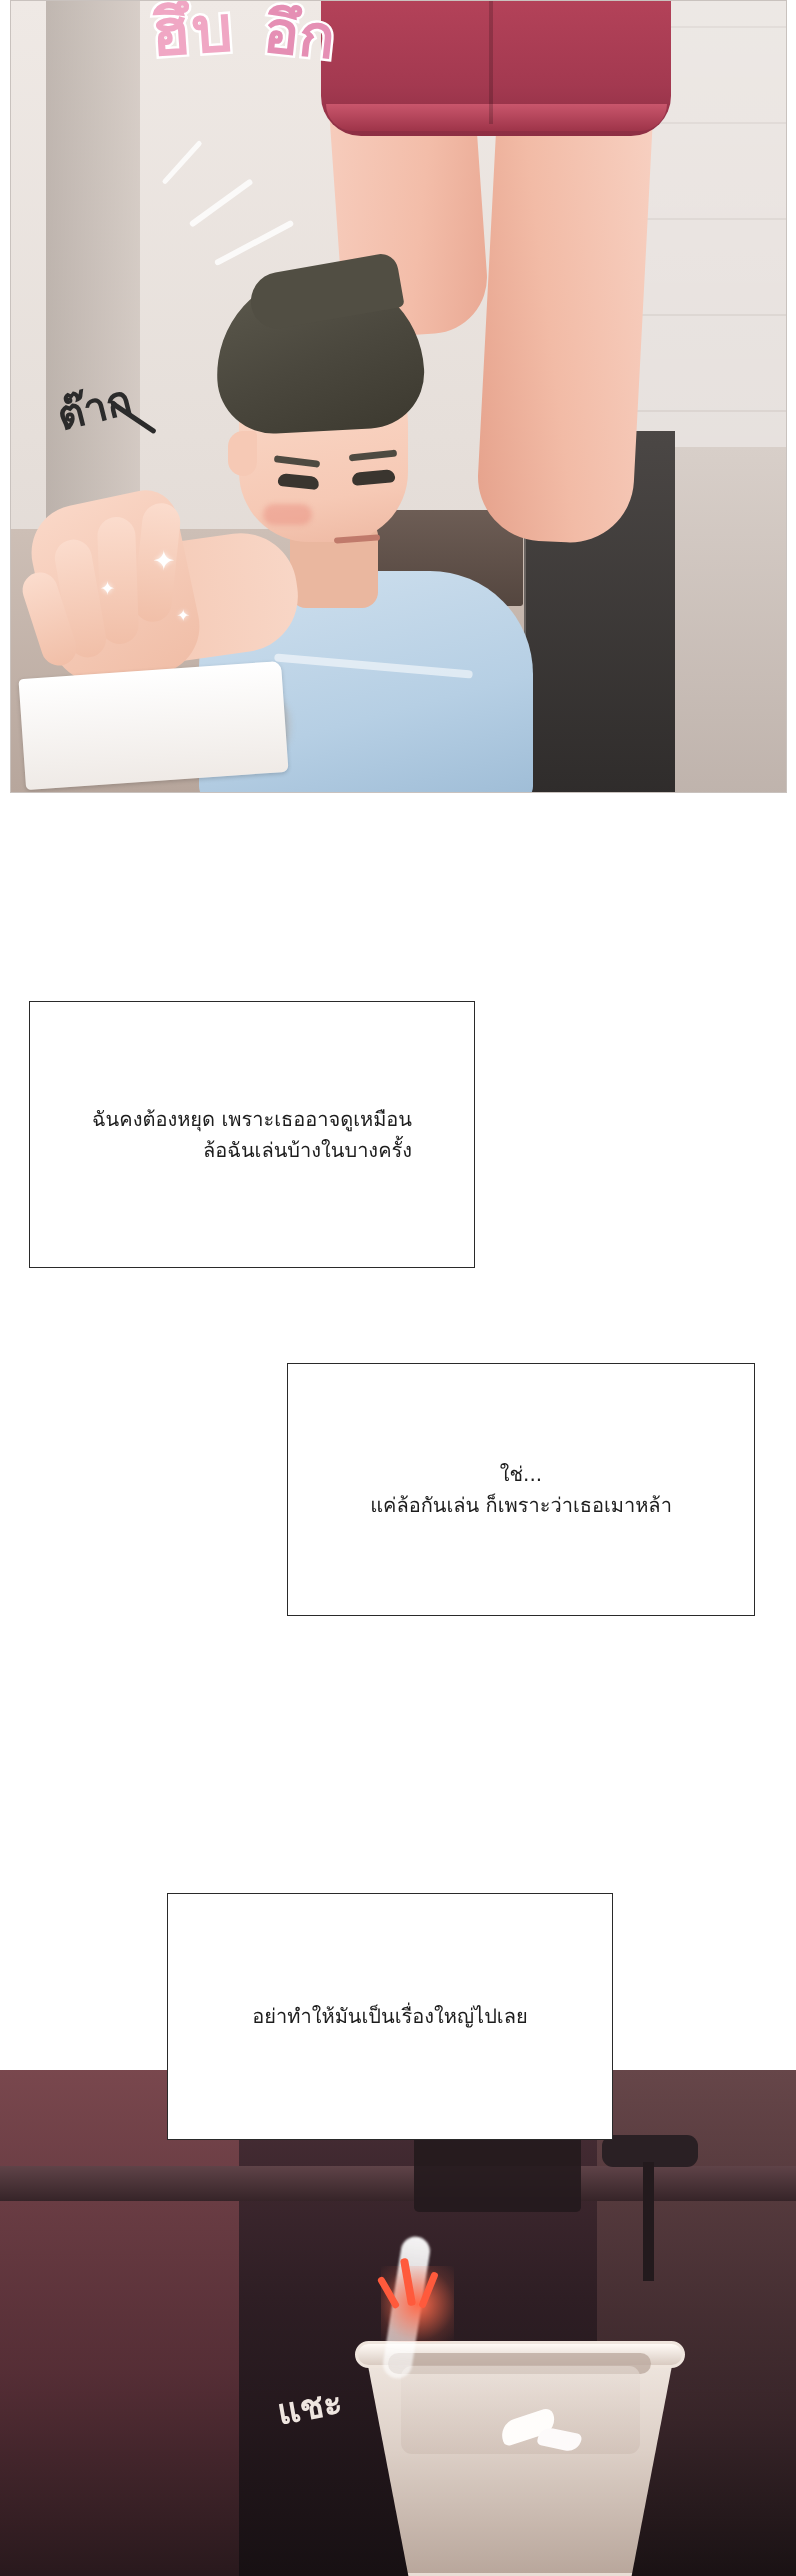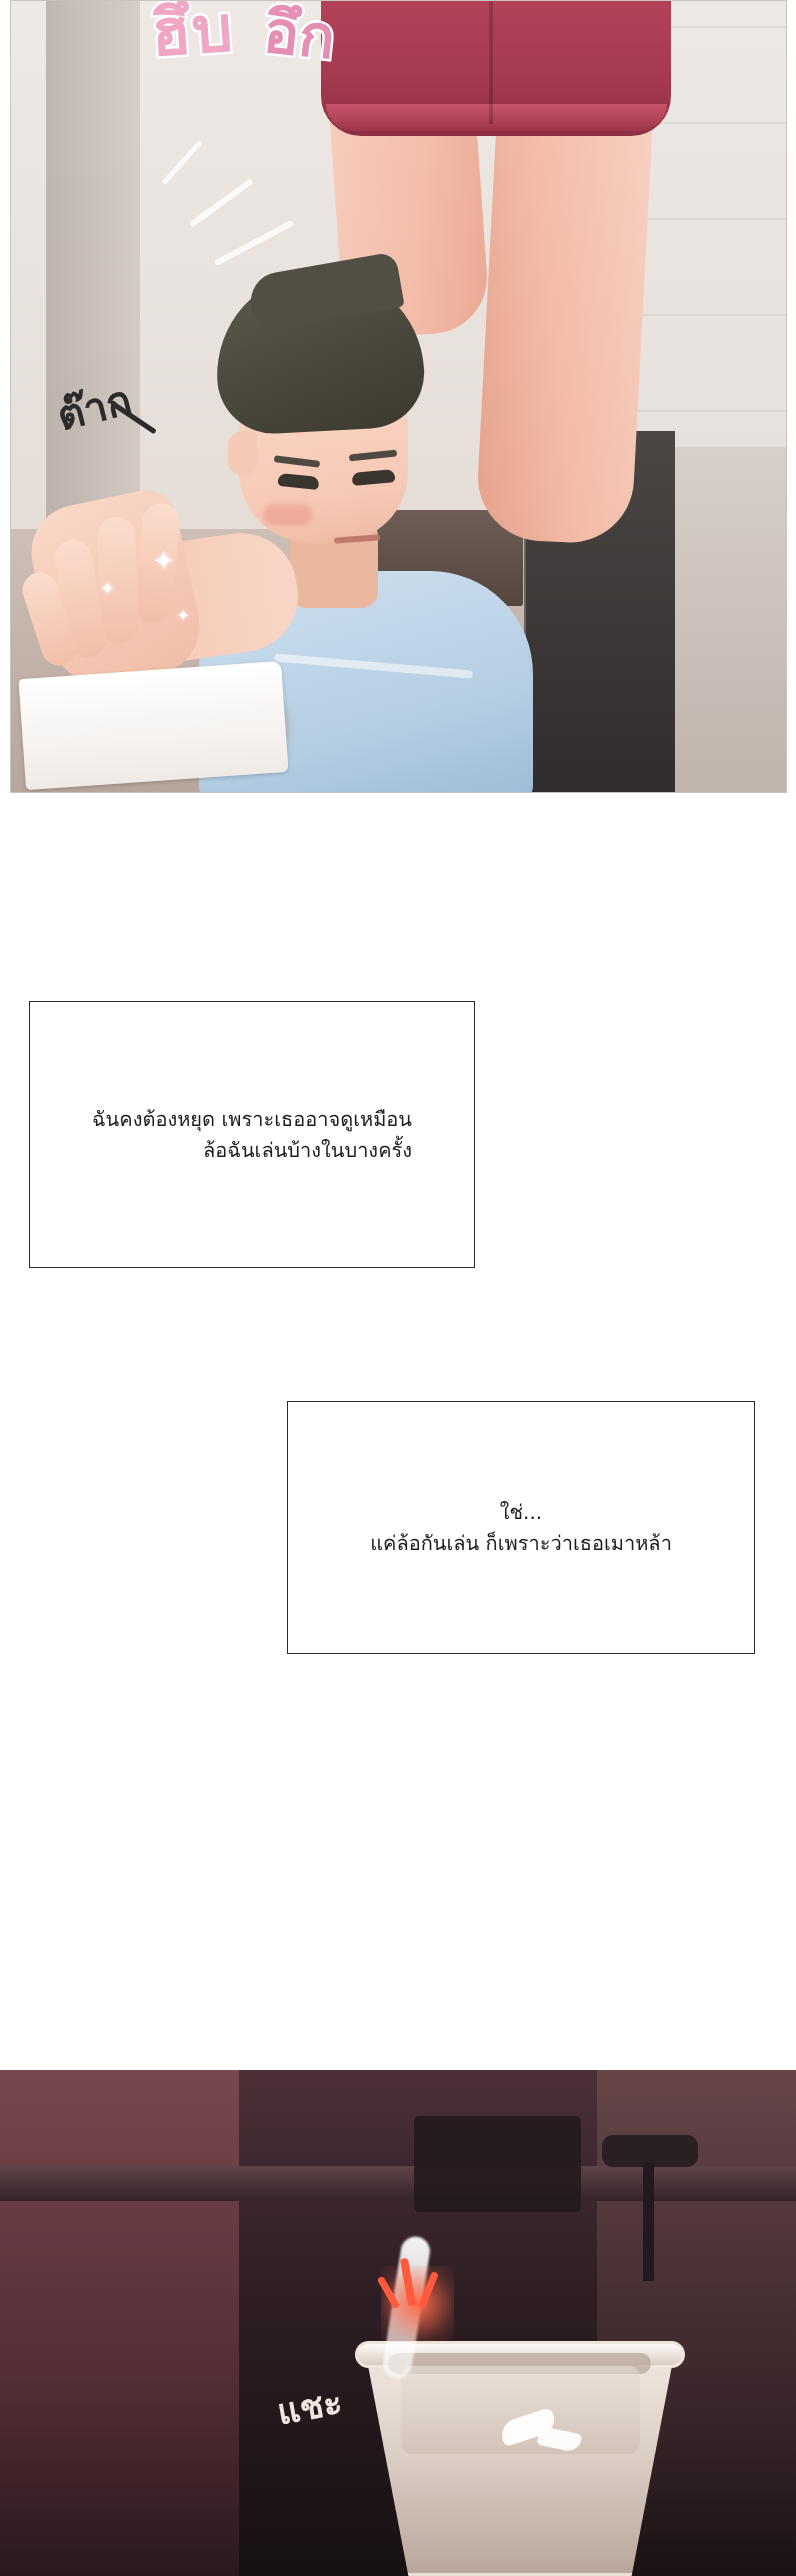--- a/index.html
+++ b/index.html
@@ -246,21 +246,21 @@
   }
   .dialog p {
     margin: 0;
     font-size: 20px;
     line-height: 1.55;
     color: #1d1d1d;
     font-family: "DejaVu Sans", "Liberation Sans", sans-serif;
     white-space: pre-line;
   }
   .dialog-1 { left: 29px;  top: 1001px; width: 446px; height: 267px; text-align: right; }
-  .dialog-2 { left: 287px; top: 1401px; width: 468px; height: 253px; }
+  .dialog-2 { left: 287px; top: 1363px; width: 468px; height: 253px; }
   .dialog-3 { left: 167px; top: 1893px; width: 446px; height: 247px; }
 
   
   .panel-bottom {
     position: absolute;
     left: 0; top: 2070px;
     width: 796px; height: 506px;
     overflow: hidden;
     background: #1d1416;
   }
@@ -408,20 +408,23 @@
   <div class="dialog dialog-1">
     <p>ฉันคงต้องหยุด เพราะเธออาจดูเหมือน
 ล้อฉันเล่นบ้างในบางครั้ง</p>
   </div>
 
   <div class="dialog dialog-2">
     <p>ใช่...
 แค่ล้อกันเล่น ก็เพราะว่าเธอเมาหล้า</p>
   </div>
 
+  <div class="dialog dialog-3" style="z-index:5;">
+    <p>อย่าทำให้มันเป็นเรื่องใหญ่ไปเลย</p>
+  </div>
 
   <div class="panel-bottom">
     <div class="p2-bg"></div>
     <div class="p2-left-wall"></div>
     <div class="p2-right-wall"></div>
     <div class="p2-counter"></div>
     <div class="p2-shadowbox"></div>
     <div class="p2-stool-seat"></div>
     <div class="p2-stool-leg"></div>
 

